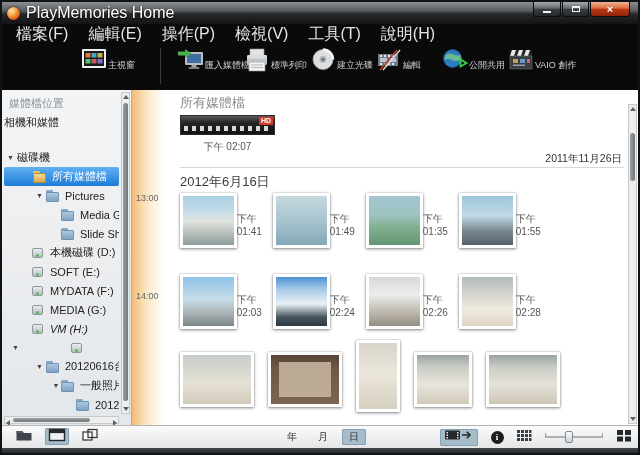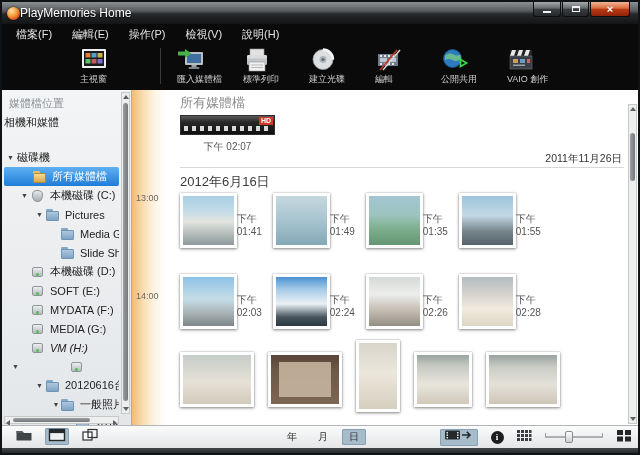--- a/index.html
+++ b/index.html
@@ -2,34 +2,34 @@
 <html><head>
 <meta charset="utf-8">
 <style>
   *{box-sizing:border-box;margin:0;padding:0}
   html,body{background:#555}
   body{font-family:"Liberation Sans","DejaVu Sans",sans-serif}
   .window{position:relative;width:640px;height:455px;background:#e8eaec;border:2px solid #101316;overflow:hidden}
   
   .titlebar{height:22px;background:linear-gradient(180deg,#8d9093 0%,#595c5f 40%,#26282a 55%,#121416 100%);display:flex;align-items:center;padding-left:5px;position:relative}
   .app-icon{width:13px;height:13px;border-radius:50%;background:radial-gradient(circle at 35% 30%,#ffe2b0,#f5a23c 40%,#d9531e 72%,#8f2c10);flex:none;box-shadow:0 0 2px #000}
-  .wtitle{color:#fff;font-size:12px;text-shadow:0 1px 2px #000}
+  .wtitle{color:#fff;font-size:16px;margin-left:6px;text-shadow:0 1px 2px #000}
   .win-controls{position:absolute;top:0;right:8px;display:flex}
   .wc{height:15px;border:1px solid #0c0e10;border-top:none;background:linear-gradient(180deg,#a6aaad 0%,#64686b 45%,#3a3e41 50%,#26292c 100%);display:flex;align-items:center;justify-content:center;border-radius:0 0 3px 3px;margin-left:1px}
   .wc-min{width:28px}.wc-max{width:27px}
   .wc-close{width:40px;background:linear-gradient(180deg,#f0b497 0%,#d96b3c 45%,#bb3a17 50%,#8f2408 100%)}
   .minbar{width:8px;height:2px;background:#f2f2f2;margin-top:5px}
   .maxbox{width:8px;height:6px;border:1px solid #f2f2f2;border-top-width:2px}
   .closex{color:#fff;font-size:11px;font-weight:bold;line-height:1}
   
   .menubar{height:20px;background:#0a0a0a;display:flex;align-items:center;padding-left:4px}
-  .menu-item{color:#e4e4e4;font-size:11px;padding:0 10px;cursor:default}
+  .menu-item{color:#e4e4e4;font-size:16px;padding:0 10px;cursor:default}
   
   .toolbar{height:46px;background:#0a0a0a;display:flex;align-items:flex-start;padding-top:3px}
-  .tool-btn{width:66px;flex:none;display:flex;flex-direction:column;align-items:flex-start;cursor:default}
+  .tool-btn{width:66px;flex:none;display:flex;flex-direction:row;align-items:flex-end;cursor:default}
   .tool-btn:first-child{margin-left:78px}
   .tico{width:28px;height:25px;display:block}
   .tlabel{color:#cfcfcf;font-size:9px;margin-top:1px;white-space:nowrap}
   .tsep{width:1px;height:36px;background:#3a3a3a;margin:1px 16px 0 14px;flex:none}
   
   .bodyrow{display:flex;height:335px;overflow:hidden}
   
   .sidebar{width:130px;flex:none;position:relative;background:linear-gradient(180deg,#f3f4f5 0%,#e4e7ea 100%);border-right:1px solid #a9adb1;font-size:11px;color:#222;overflow:hidden}
   .sb-header{color:#8b9197;padding:6px 0 2px 7px;font-size:11px}
   .sb-row{display:flex;align-items:center;height:19px;padding-left:2px;cursor:default}
@@ -140,20 +140,21 @@
           <span class="closex">×</span>
         </div>
     </div>
   </div>
 
   <div class="menubar" id="menubar">
       <div class="menu-item">檔案(F)</div>
       <div class="menu-item">編輯(E)</div>
       <div class="menu-item">操作(P)</div>
       <div class="menu-item">檢視(V)</div>
+      <div class="menu-item">工具(T)</div>
       <div class="menu-item">說明(H)</div>
     </div>
 
   <div class="toolbar" id="toolbar">
       <div class="tool-btn">
         <div class="tico"><svg viewBox="0 0 28 25" width="28" height="25">
             <rect x="2" y="2" width="24" height="19" rx="1" fill="#f0f0f0"></rect>
             <rect x="4" y="4" width="20" height="15" fill="#1a1a1a"></rect>
             <rect x="5.5" y="6" width="5" height="4.5" fill="#e07b39"></rect>
             <rect x="11.5" y="6" width="5" height="4.5" fill="#4aa3c8"></rect>
@@ -254,25 +255,20 @@
       </div>
       <div class="sb-section">
         <span class="sarr"></span>
         <span>磁碟機</span>
       </div>
       <div class="sb-tree" id="tree">
           <div class="trow sel" style="padding-left: 19px;">
             <div class="tarr"></div>
             <div class="ti ti-media-folder"></div>
             <div class="tlabel2">所有媒體檔</div>
-          </div>
-          <div class="trow" style="padding-left: 19px;">
-            <div class="tarr exp"></div>
-            <div class="ti ti-drive-c"></div>
-            <div class="tlabel2">本機磁碟 (C:)</div>
           </div>
           <div class="trow" style="padding-left: 34px;">
             <div class="tarr exp"></div>
             <div class="ti ti-folder"></div>
             <div class="tlabel2">Pictures</div>
           </div>
           <div class="trow" style="padding-left: 49px;">
             <div class="tarr"></div>
             <div class="ti ti-folder"></div>
             <div class="tlabel2">Media Go</div>

